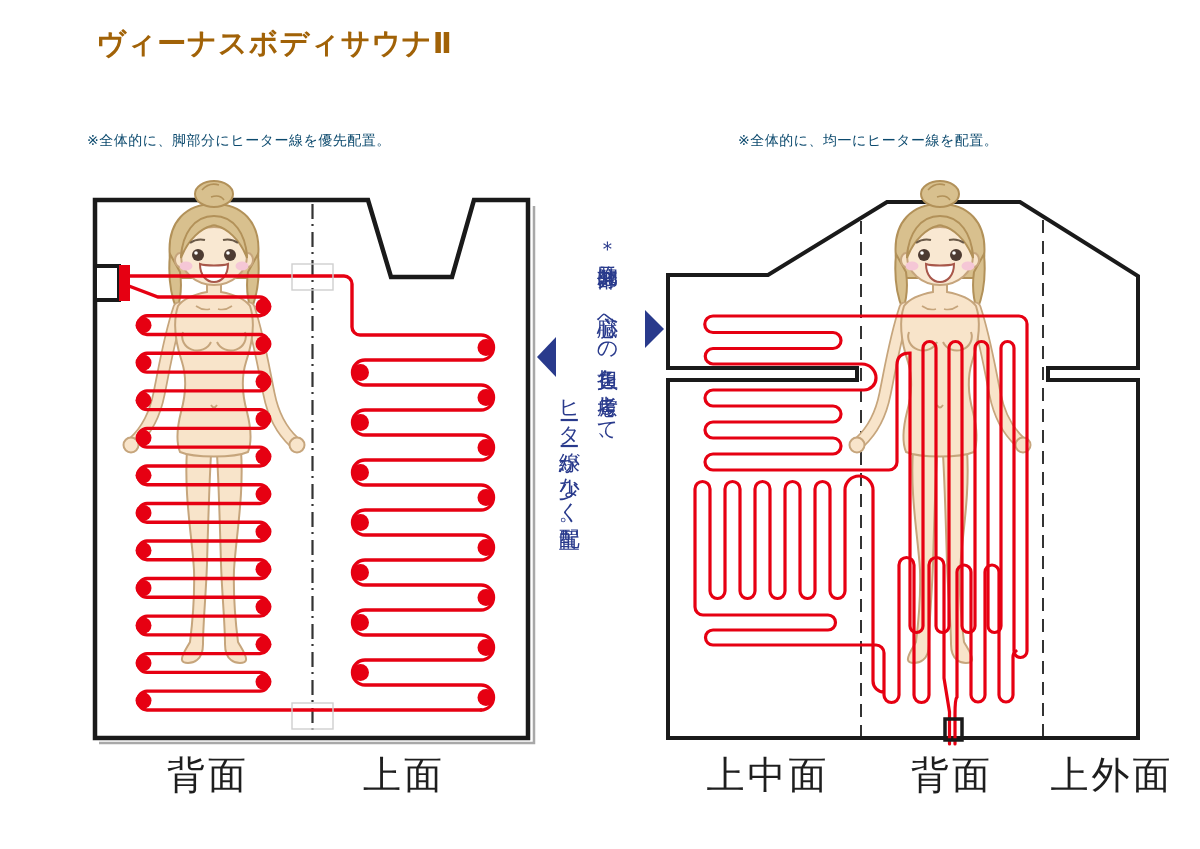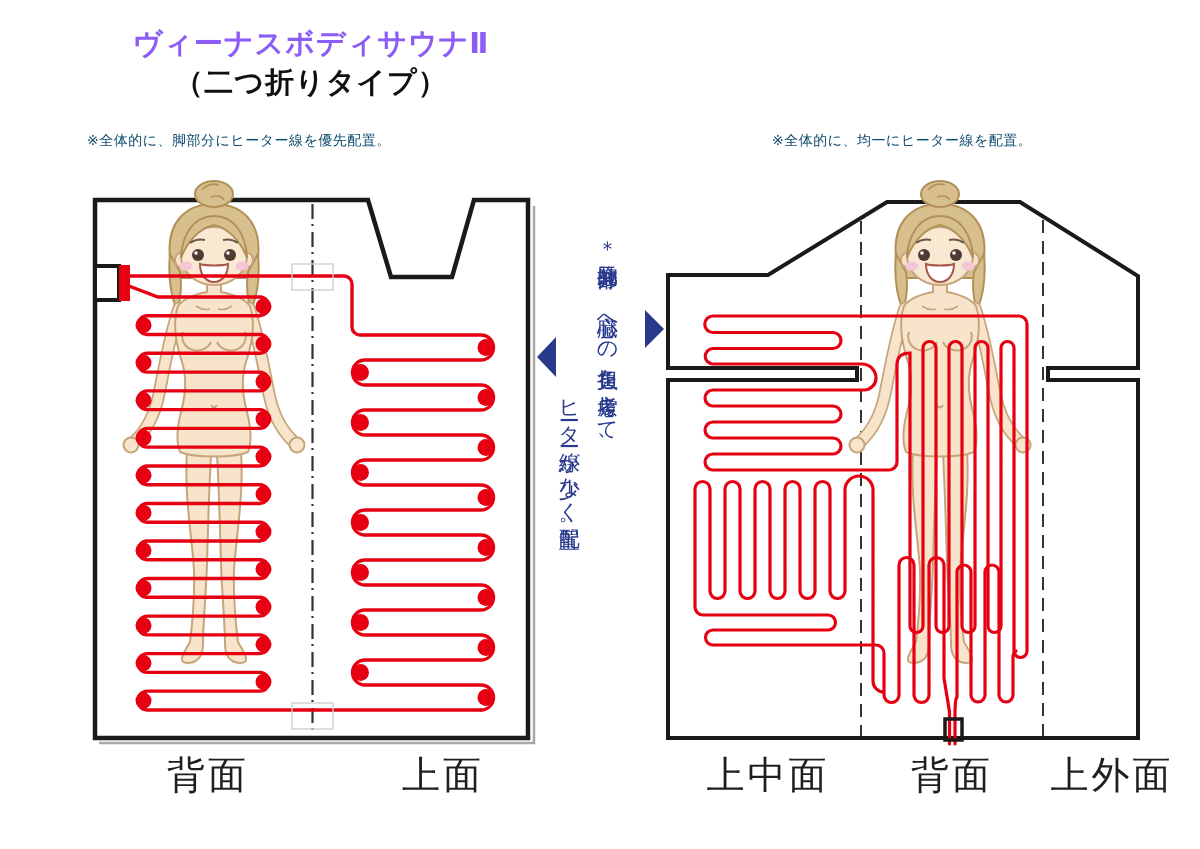--- a/index.html
+++ b/index.html
@@ -1,19 +1,19 @@
 <!DOCTYPE html>
 <html><head>
 <meta charset="utf-8">
 <style>
   html,body{margin:0;padding:0;background:#fff;}
   .page{position:relative;width:1200px;height:849px;background:#fff;overflow:hidden;
         font-family:"Liberation Sans","DejaVu Sans",sans-serif;}
-  .title{position:absolute;width:430px;text-align:center;font-weight:bold;
-         font-size:29px;color:#8b5cf6;letter-spacing:1px;white-space:nowrap;}
+  .title{position:absolute;width:430px;font-weight:bold;
+         font-size:29px;color:#a16207;letter-spacing:1px;white-space:nowrap;}
   .subtitle{position:absolute;width:430px;text-align:center;font-weight:bold;
          font-size:29px;color:#101010;letter-spacing:1px;white-space:nowrap;}
   .note{position:absolute;font-size:14px;color:#0c4a6e;letter-spacing:.5px;white-space:nowrap;}
   .flabel{position:absolute;top:750px;transform:translateX(-50%);font-size:38px;
           color:#1e1e1e;letter-spacing:3px;white-space:nowrap;}
   .vnote{position:absolute;left:550px;top:227px;height:460px;writing-mode:vertical-rl;
          font-size:21px;line-height:1.82;letter-spacing:1px;white-space:nowrap;}
   .vnote p{margin:0;}
   .vnote .l2{padding-top:157px;}
   svg{position:absolute;left:0;top:0;}
@@ -141,29 +141,28 @@
     <path class="heater" fill="none" stroke="#e60012" stroke-width="3.2" stroke-linecap="round" d="M 955,744 V 714 Q 955,699 957,697 V 572 a 7,7 0 0 1 14,0 V 695 a 7,7 0 0 0 14,0 V 572 a 7,7 0 0 1 14,0 V 695 a 7,7 0 0 0 14,0 V 658 a 5,7 0 0 1 3,-7"></path>
 
     <rect x="945" y="719" width="17" height="21" fill="none" stroke="#1a1a1a" stroke-width="3.5"></rect>
   </g>
 
   <polygon class="blue-el" points="556,337 556,377 537,357" fill="#293a8c"></polygon>
   <polygon class="blue-el" points="645,310 645,348 664,329" fill="#293a8c"></polygon>
 </svg>
 
 <div class="title" style="left:96px;top:24px;">ヴィーナスボディサウナⅡ</div>
-<div class="subtitle" style="left:96px;top:63px;">（二つ折りタイプ）</div>
 <div class="note" style="left:87px;top:132px;">※全体的に、脚部分にヒーター線を優先配置。</div>
 
-<div class="note" style="left:772px;top:132px;">※全体的に、均一にヒーター線を配置。</div>
+<div class="note" style="left:738px;top:132px;">※全体的に、均一にヒーター線を配置。</div>
 
 <div class="vnote" style="color: rgb(41, 58, 140);">
   <p>＊胸元部分は、心臓への負担を考慮して、</p>
   <p class="l2">ヒーター線が少なく配置。</p>
 </div>
 
 <div class="flabel" style="left:208px;">背面</div>
-<div class="flabel" style="left:443px;">上面</div>
+<div class="flabel" style="left:404px;">上面</div>
 <div class="flabel" style="left:768px;">上中面</div>
 <div class="flabel" style="left:952px;">背面</div>
 <div class="flabel" style="left:1112px;">上外面</div>
 
 </div>
 
 </body></html>

